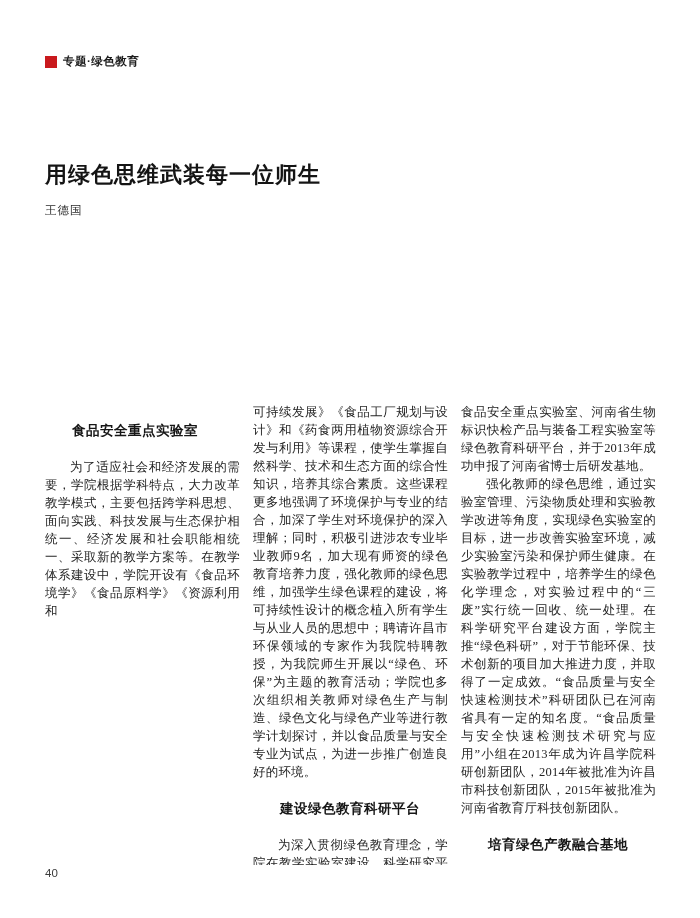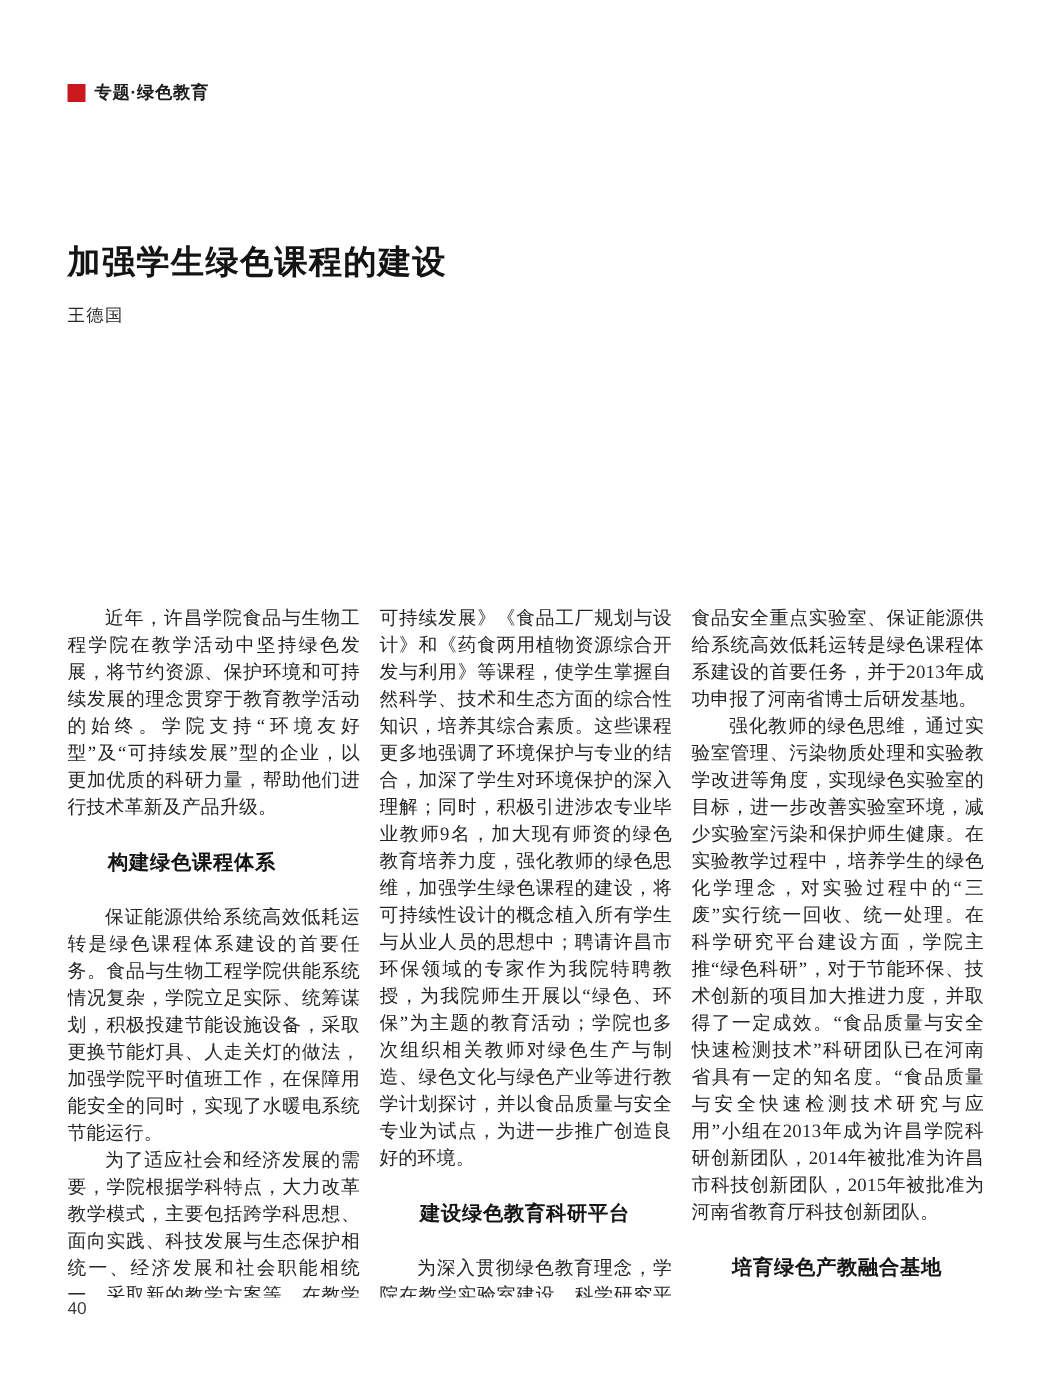--- a/index.html
+++ b/index.html
@@ -104,38 +104,36 @@
 </head>
 <body>
 
 <div class="page">
 
   <div class="kicker">
     <span class="kicker-square" style="background: rgb(201, 25, 29);"></span>
     <span class="kicker-label">专题·绿色教育</span>
   </div>
 
-  <h1 class="title">加强学生绿色课程的建设</h1>
+  <h1 class="title">用绿色思维武装每一位师生</h1>
 
   <div class="author">王德国</div>
 
   <div class="columns">
       <div class="col">
-        <p class="para indent">近年，许昌学院食品与生物工程学院在教学活动中坚持绿色发展，将节约资源、保护环境和可持续发展的理念贯穿于教育教学活动的始终。学院支持“环境友好型”及“可持续发展”型的企业，以更加优质的科研力量，帮助他们进行技术革新及产品升级。</p>
-        <h3 class="sec-h">构建绿色课程体系</h3>
-        <p class="para indent">保证能源供给系统高效低耗运转是绿色课程体系建设的首要任务。食品与生物工程学院供能系统情况复杂，学院立足实际、统筹谋划，积极投建节能设施设备，采取更换节能灯具、人走关灯的做法，加强学院平时值班工作，在保障用能安全的同时，实现了水暖电系统节能运行。</p>
+        <h3 class="sec-h">食品安全重点实验室</h3>
         <p class="para indent">为了适应社会和经济发展的需要，学院根据学科特点，大力改革教学模式，主要包括跨学科思想、面向实践、科技发展与生态保护相统一、经济发展和社会职能相统一、采取新的教学方案等。在教学体系建设中，学院开设有《食品环境学》《食品原料学》《资源利用和</p>
       </div>
       <div class="col">
         <p class="para">可持续发展》《食品工厂规划与设计》和《药食两用植物资源综合开发与利用》等课程，使学生掌握自然科学、技术和生态方面的综合性知识，培养其综合素质。这些课程更多地强调了环境保护与专业的结合，加深了学生对环境保护的深入理解；同时，积极引进涉农专业毕业教师9名，加大现有师资的绿色教育培养力度，强化教师的绿色思维，加强学生绿色课程的建设，将可持续性设计的概念植入所有学生与从业人员的思想中；聘请许昌市环保领域的专家作为我院特聘教授，为我院师生开展以“绿色、环保”为主题的教育活动；学院也多次组织相关教师对绿色生产与制造、绿色文化与绿色产业等进行教学计划探讨，并以食品质量与安全专业为试点，为进一步推广创造良好的环境。</p>
         <h3 class="sec-h">建设绿色教育科研平台</h3>
         <p class="para indent">为深入贯彻绿色教育理念，学院在教学实验室建设、科学研究平台、学生创新创业基地建设方面突出绿色主旋律，形成了一系列如生物安全实验平台、</p>
       </div>
       <div class="col">
-        <p class="para">食品安全重点实验室、保证能源供给系统高效低耗运转是绿色课程体系建设的首要任务，并于2013年成功申报了河南省博士后研发基地。</p>
+        <p class="para">食品安全重点实验室、河南省生物标识快检产品与装备工程实验室等绿色教育科研平台，并于2013年成功申报了河南省博士后研发基地。</p>
         <p class="para indent">强化教师的绿色思维，通过实验室管理、污染物质处理和实验教学改进等角度，实现绿色实验室的目标，进一步改善实验室环境，减少实验室污染和保护师生健康。在实验教学过程中，培养学生的绿色化学理念，对实验过程中的“三废”实行统一回收、统一处理。在科学研究平台建设方面，学院主推“绿色科研”，对于节能环保、技术创新的项目加大推进力度，并取得了一定成效。“食品质量与安全快速检测技术”科研团队已在河南省具有一定的知名度。“食品质量与安全快速检测技术研究与应用”小组在2013年成为许昌学院科研创新团队，2014年被批准为许昌市科技创新团队，2015年被批准为河南省教育厅科技创新团队。</p>
         <h3 class="sec-h">培育绿色产教融合基地</h3>
       </div>
     </div>
 
   <div class="page-number">40</div>
 
 </div>
 
 </body></html>

